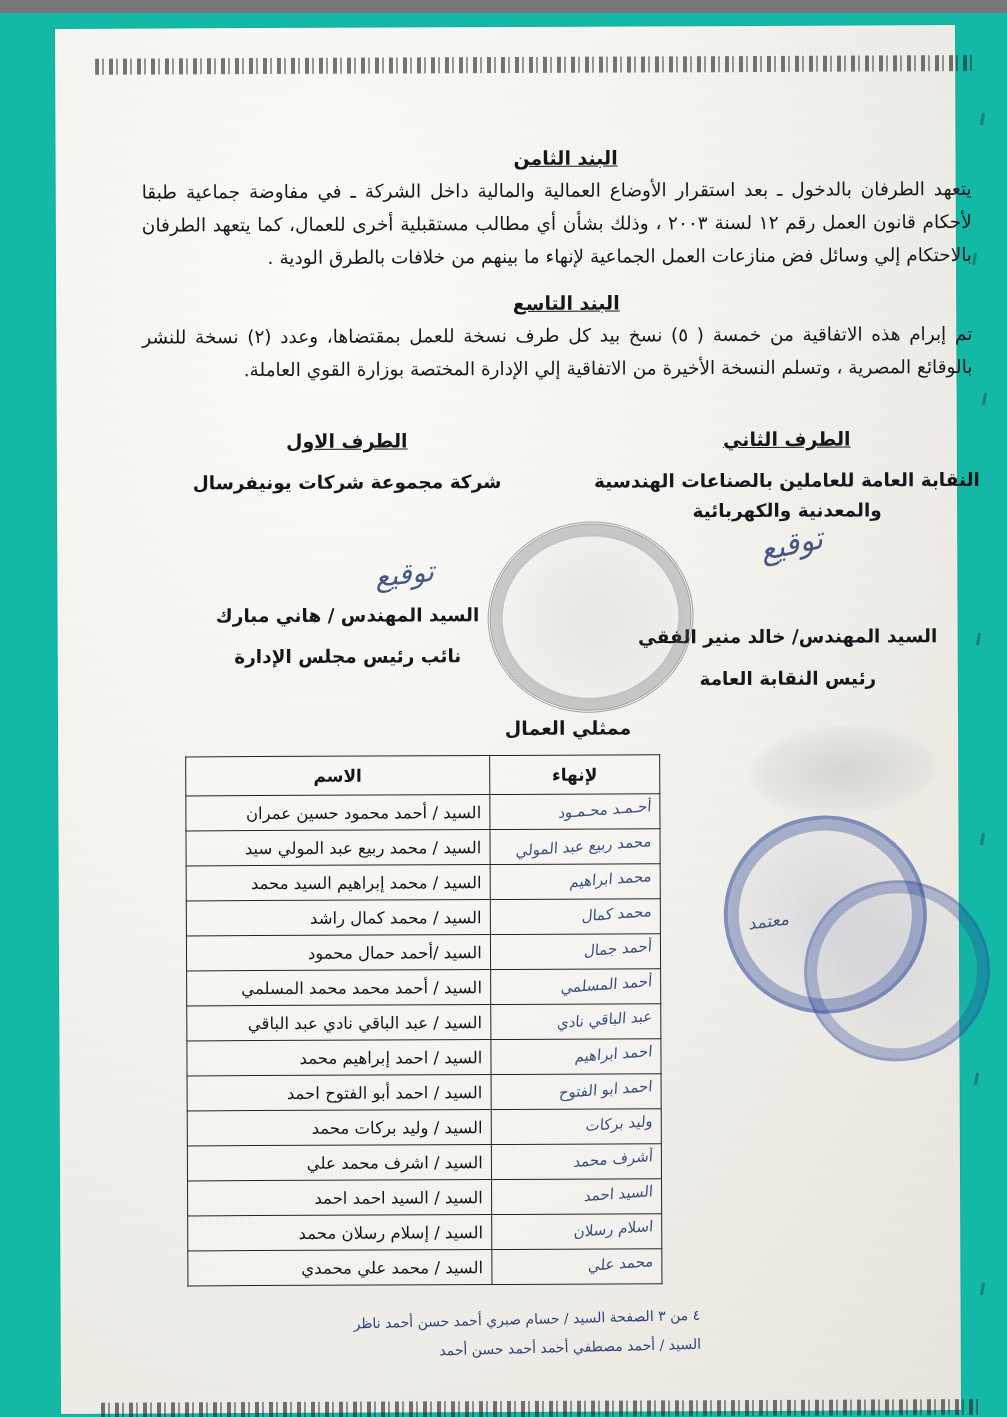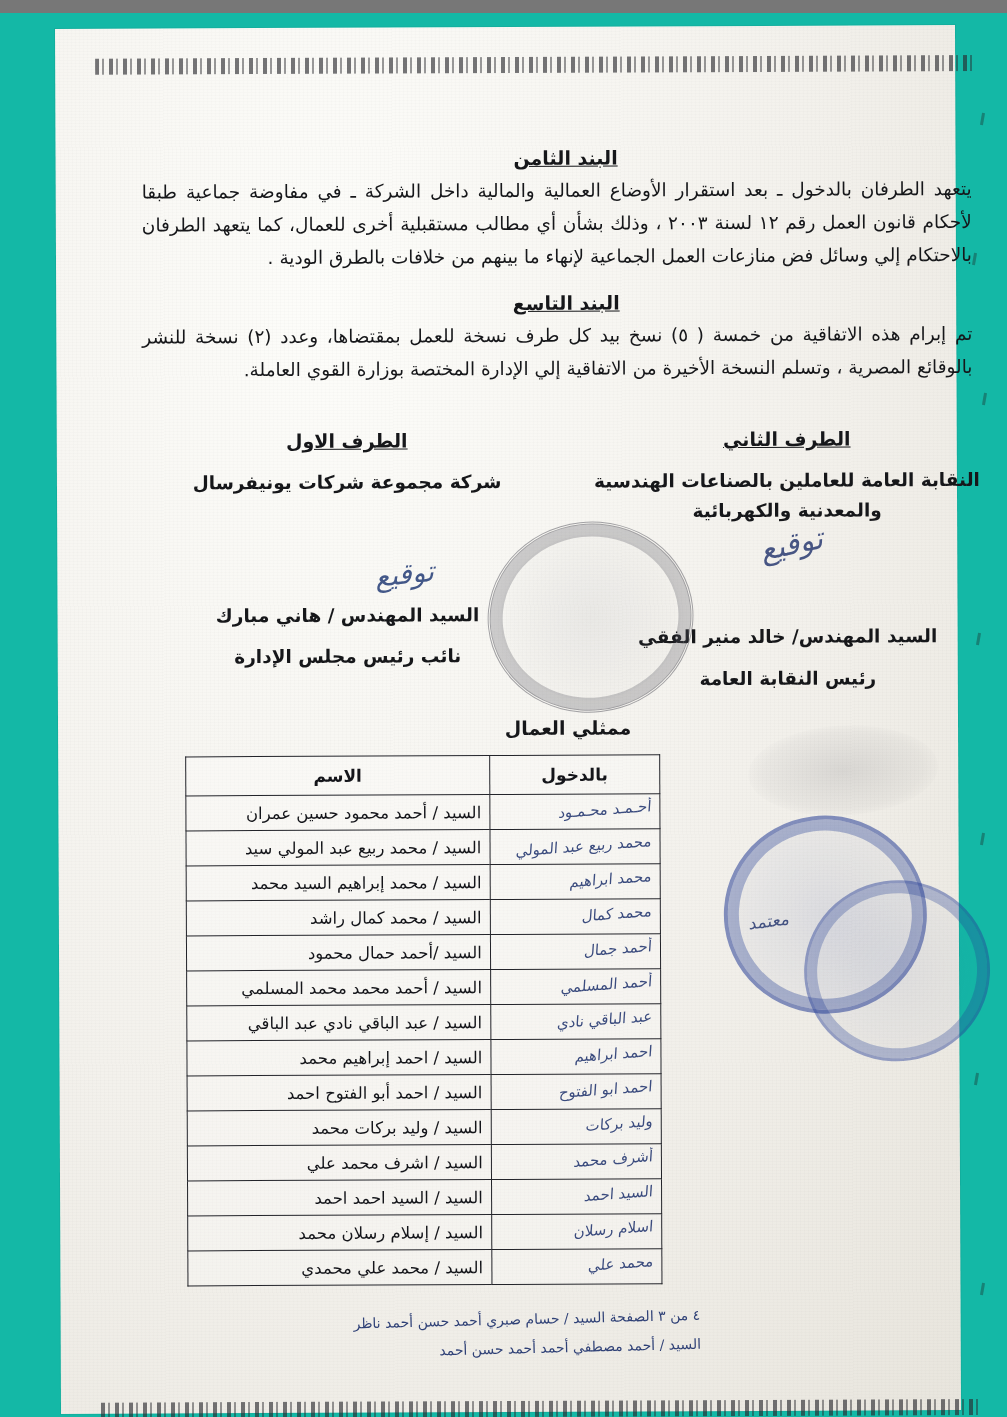--- a/index.html
+++ b/index.html
@@ -291,21 +291,21 @@
 
     <div class="handsig sig-first">توقيع</div>
     <div class="handsig sig-second">توقيع</div>
     <div class="handsig sig-right-notes">معتمد</div>
 
     <div class="workers-heading">ممثلي العمال</div>
 
     <table class="workers">
       <thead>
         <tr>
-          <th>بالدخول</th>
+          <th>لإنهاء</th>
           <th>الاسم</th>
         </tr>
       </thead>
       <tbody>
         <tr>
           <td class="sig">
               <span class="ink">أحـمـد محـمـود</span>
             </td>
           <td class="name">السيد / أحمد محمود حسين عمران</td>
         </tr>

